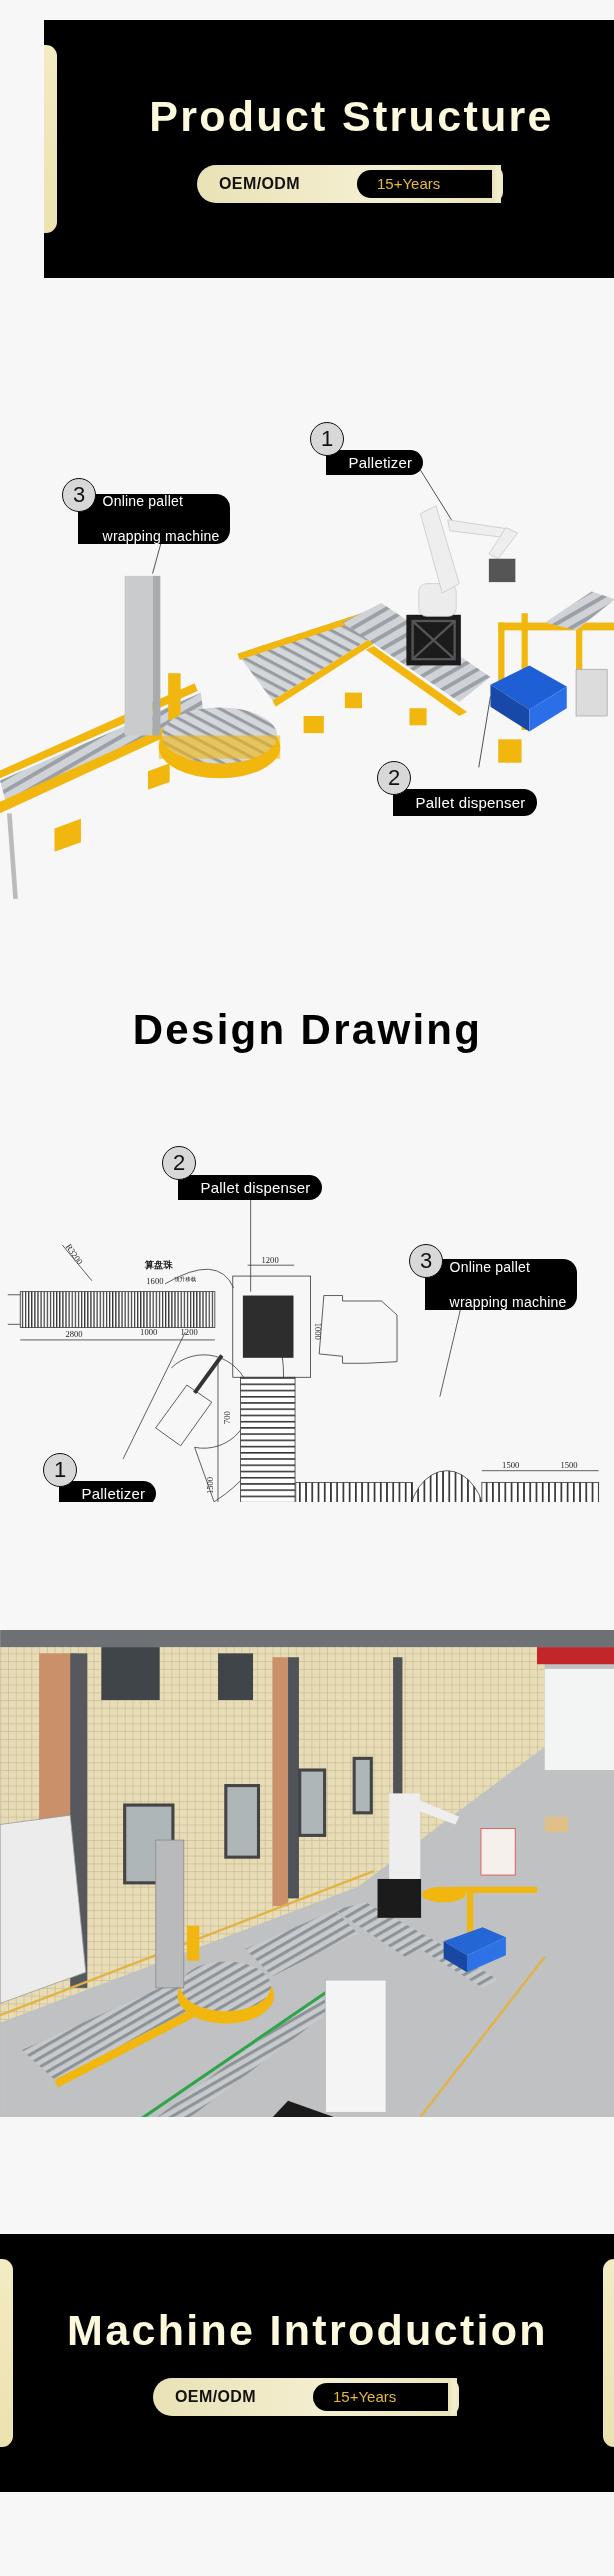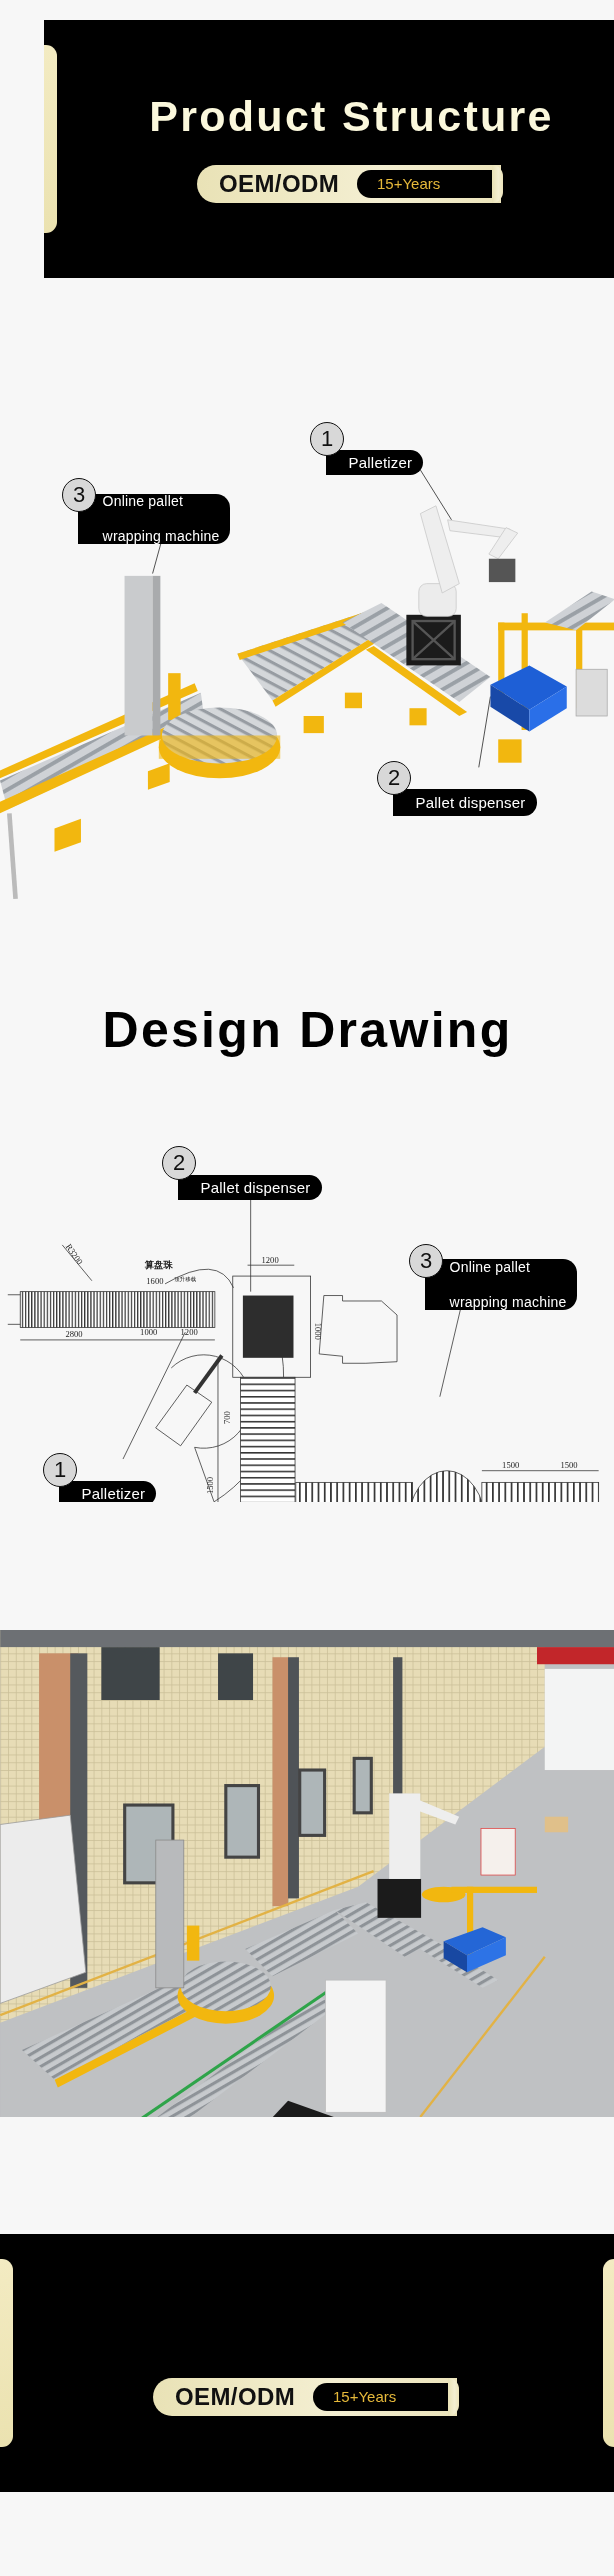--- a/index.html
+++ b/index.html
@@ -10,28 +10,28 @@
   .band .tab { position: absolute; width: 12.5px; background: linear-gradient(180deg,#f3ebc2,#ebe2b0); }
   .band .tab.left { left: 0; border-radius: 0 11px 11px 0; }
   .band .tab.right { right: 0; border-radius: 11px 0 0 11px; }
   .band .title { position: absolute; left: 0; width: 615px; text-align: center; color: #fbf8dc;
     font-weight: bold; font-size: 43px; letter-spacing: 2.3px; line-height: 47px; }
   .pill { position: absolute; left: 153px; width: 304px; height: 38px; border-radius: 19.5px 0 0 19.5px;
     background: linear-gradient(90deg,#e9e2b6,#f4efd2 60%,#ece4bb); }
   .pill::after { content:""; position:absolute; right:-1.6px; top:0; width:11px; height:38px;
     border-radius: 0 18.7px 18.7px 0; background: inherit; }
   .pill .left-label { position: absolute; left: 22px; top: 0; line-height: 38px; font-weight: bold;
-    font-size: 24px; color: #111; letter-spacing: 0.4px; }
+    font-size: 16px; color: #111; letter-spacing: 0.4px; }
   .pill .right-seg { position: absolute; left: 160px; top: 5.4px; width: 146px; height: 28px;
     border-radius: 14px 0 0 14px; background: #000; }
   .pill .right-label { position: absolute; left: 20px; top: 0; line-height: 28px; font-size: 15px;
     color: #e6b93a; }
 
   .section-title { position: absolute; left: 0; width: 615px; text-align: center; font-weight: bold;
-    font-size: 50px; letter-spacing: 2.3px; color: #000; }
+    font-size: 42px; letter-spacing: 2.3px; color: #000; }
 
   .figure { position: absolute; left: 0; width: 615px; overflow: hidden; }
   .figure svg { display: block; }
 
   .callout { position: absolute; height: 25px; }
   .callout .num { position: absolute; left: 0; top: 50%; width: 34px; height: 34px; margin-top: -17px;
     border-radius: 50%; background: #d8d8d8; border: 1.6px solid #111; z-index: 2; text-align: center;
     line-height: 31px; font-size: 22px; color: #111; }
   .callout .box { position: absolute; left: 15.6px; top: 0; height: 100%; background: #000; color: #fff;
     border-radius: 0 13.2px 13.2px 0; padding: 0 11px 0 23px; white-space: nowrap; font-size: 15px;
@@ -304,20 +304,21 @@
     <polygon points="300,680 370,605 440,630 440,700" fill="#1b1b1b"></polygon>
 
     <rect x="618" y="255" width="44" height="60" fill="#f5f0ec" stroke="#d44"></rect>
     <rect x="700" y="240" width="30" height="20" fill="#e0c08a"></rect>
   </svg>
 </div>
 
 <div class="band" style="top:2234px;height:258px;">
   <div class="tab left" style="top:25px;height:188px;"></div>
   <div class="tab right" style="top:25px;height:188px;"></div>
+  <div class="title" style="top:73px;">Machine Introduction</div>
   <div class="pill" style="top:144px;">
     <span class="left-label">OEM/ODM</span>
     <div class="right-seg">
       <span class="right-label">15+Years</span>
     </div>
   </div>
 </div>
 
 
 </body></html>

